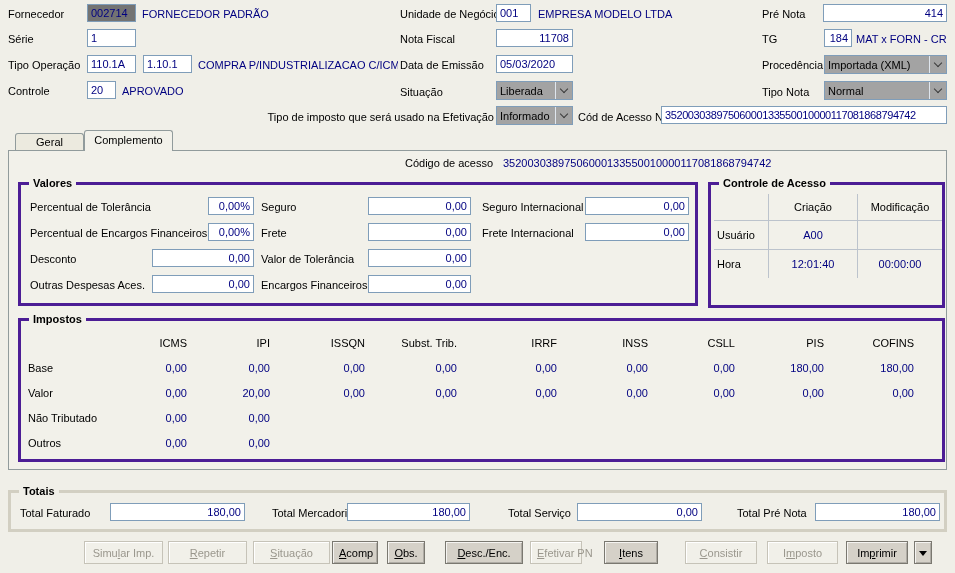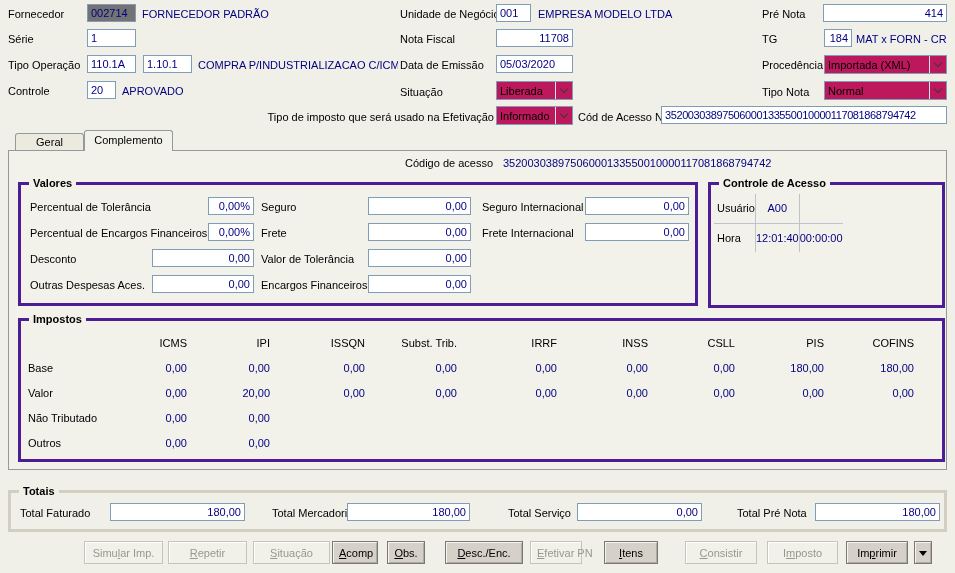--- a/index.html
+++ b/index.html
@@ -12,21 +12,21 @@
   .blue{color:#000080;}
   .clip{overflow:hidden;}
   input.fld{
     position:absolute;height:18px;border:1px solid #7f9db9;background:#fff;color:#000080;
     font-family:inherit;font-size:11px;padding:0 3px;box-sizing:border-box;outline:none;
   }
   input.right{text-align:right;}
   input.yellow{background:#737373;}
   input.code{letter-spacing:-0.4px;}
   .combo{
-    position:absolute;height:19px;border:1px solid #7f9db9;background:#be185d;
+    position:absolute;height:19px;border:1px solid #7f9db9;background:#a3a3a3;
     box-sizing:border-box;display:flex;align-items:center;cursor:default;
   }
   .combo .txt{flex:1;padding-left:3px;white-space:nowrap;overflow:hidden;}
   .combo .arrow{width:16px;display:flex;align-items:center;justify-content:center;border-left:1px solid #dfe6ee;height:100%;}
   .chev{width:5px;height:5px;border-right:1.6px solid #3a3a3a;border-bottom:1.6px solid #3a3a3a;transform:rotate(45deg);margin-top:-3px;}
   .group{position:absolute;border:3px solid #4c1d95;border-radius:0;box-sizing:border-box;}
   .gtitle{position:absolute;top:-8px;left:8px;font-weight:bold;background:#f2f1ea;padding:0 4px;white-space:nowrap;}
   .gtitle.win{background:#f0efe8;}
   
   .tab{position:absolute;box-sizing:border-box;border:1px solid #919b9c;border-bottom:none;
@@ -157,20 +157,25 @@
   <div class="lbl" style="left:30px;top:279px;">Outras Despesas Aces.</div>
   <input class="fld right" style="left: 152px; top: 275px; width: 102px;" value="0,00">
   <div class="lbl" style="left:261px;top:279px;">Encargos Financeiros</div>
   <input class="fld right" style="left: 368px; top: 275px; width: 103px;" value="0,00">
 
   <div class="group" style="left:708px;top:182px;width:237px;height:126px;">
     <span class="gtitle">Controle de Acesso</span>
   </div>
   <table class="ca">
     <tbody>
+        <tr style="height:26px;">
+      <td style="width:54px;"></td>
+      <td style="width:88px;">Criação</td>
+      <td style="width:84px;">Modificação</td>
+    </tr>
     <tr style="height:29px;">
       <td class="rl">Usuário</td>
       <td class="cv">A00</td>
       <td class="cv"></td>
     </tr>
     <tr style="height:29px;">
       <td class="rl">Hora</td>
       <td class="cv">12:01:40</td>
       <td class="cv">00:00:00</td>
     </tr>

